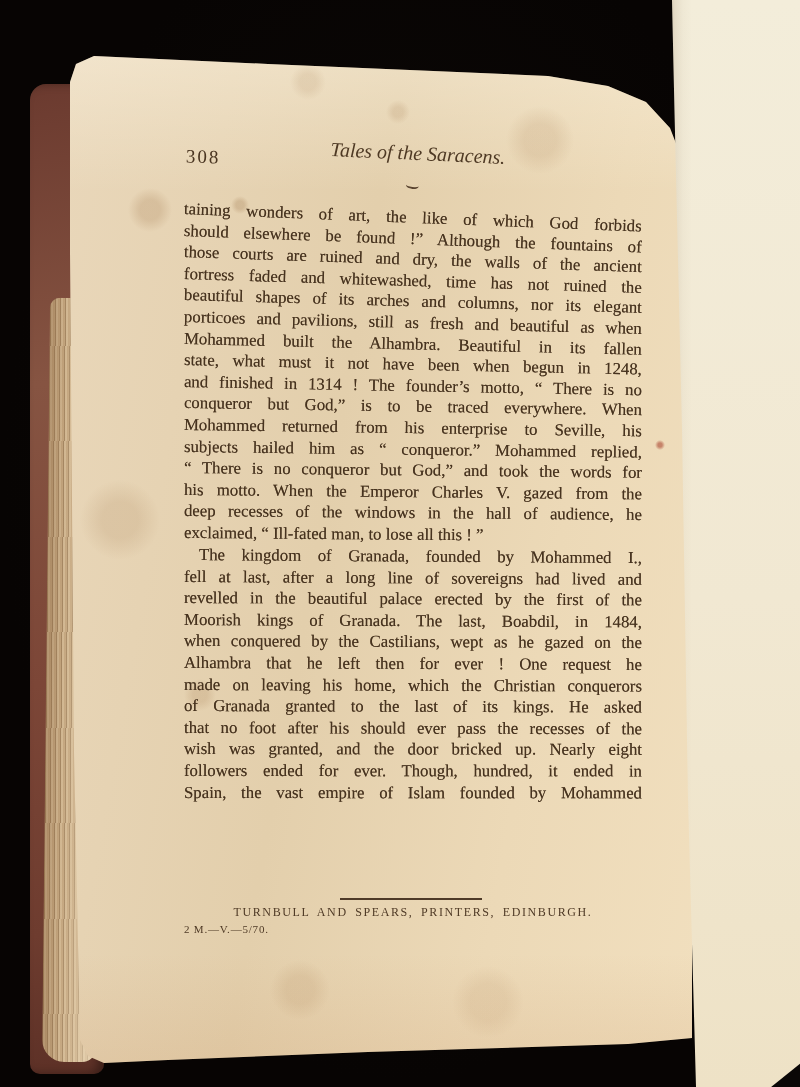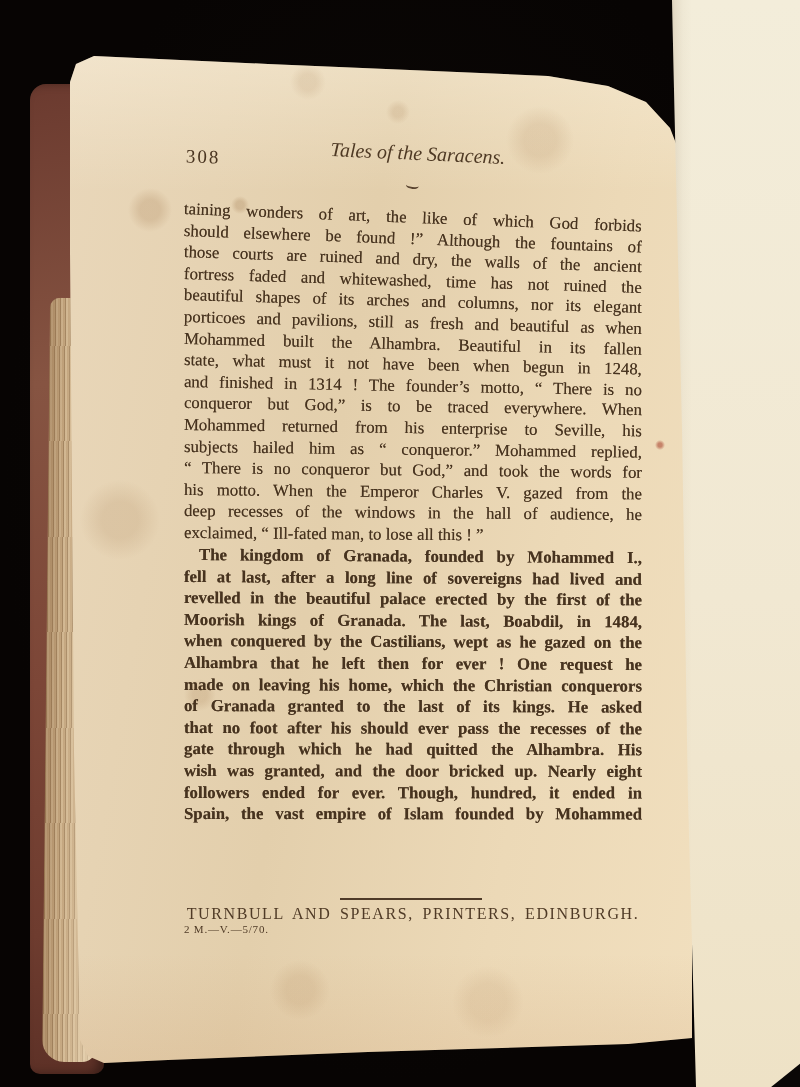--- a/index.html
+++ b/index.html
@@ -45,30 +45,30 @@
      radial-gradient(circle at 240px 30px,  rgba(150,105,60,.12) 0 8px, rgba(0,0,0,0) 18px);}
 
   .pagenum{position:absolute;left:118px;top:94px;font-size:19px;color:#4a3521;
      letter-spacing:2px;transform:rotate(1.5deg);}
   .runtitle{position:absolute;left:250px;top:90px;width:200px;text-align:center;
      font-style:italic;font-size:20px;color:#4e3924;transform:rotate(2.6deg);}
   .flourish{position:absolute;left:338px;top:130px;width:13px;height:5px;
      border-bottom:2px solid #5a4430;border-radius:0 0 60% 60%;transform:rotate(6deg);}
 
   .textblock{position:absolute;left:116px;width:458px;}
-  .tb1{top:146px;} .tb2{top:492px;font-weight:bold;}
+  .tb1{top:146px;} .tb2{top:492px;}
   .line{height:21.6px;line-height:21.6px;font-size:16.8px;color:#47331f;
      text-align:justify;text-align-last:justify;transform-origin:0 50%;
      text-shadow:0 0 .6px rgba(74,53,33,.75);}
   .line.last{text-align-last:left;}
   .line.indent{text-indent:15px;}
 
   .rule{position:absolute;left:272px;top:846px;width:142px;height:2px;background:#4e3a28;}
   .imprint{position:absolute;left:116px;top:853px;width:458px;text-align:center;
-     font-size:16px;letter-spacing:1.6px;word-spacing:3px;color:#4f3a26;}
+     font-size:12px;letter-spacing:1.6px;word-spacing:3px;color:#4f3a26;}
   .sigmark{position:absolute;left:116px;top:871px;font-size:11px;letter-spacing:.8px;color:#4f3a26;}
 
   
   .facing{position:absolute;left:666px;top:0;width:134px;height:1087px;
      background:
        linear-gradient(to right, rgba(110,80,45,.30) 0, rgba(110,80,45,.10) 9px, rgba(110,80,45,.03) 17px, rgba(0,0,0,0) 26px),
        linear-gradient(to bottom, #f3edda 0%, #f1e8d2 55%, #eee2c6 100%);
      clip-path:polygon(6px 0, 134px 0, 134px 1087px, 30px 1087px, 22px 800px, 16px 430px, 8px 90px);}
   .corner-black{position:absolute;left:766px;top:1056px;width:34px;height:31px;
      background:#0a0706;clip-path:polygon(100% 25%, 100% 100%, 15% 100%);}
@@ -110,21 +110,20 @@
     <div class="textblock tb2">
       <div class="line indent" style="transform:rotate(0.4deg)">The kingdom of Granada, founded by Mohammed I.,</div>
       <div class="line" style="transform:rotate(0.35deg)">fell at last, after a long line of sovereigns had lived and</div>
       <div class="line" style="transform:rotate(0.3deg)">revelled in the beautiful palace erected by the first of the</div>
       <div class="line" style="transform:rotate(0.3deg)">Moorish kings of Granada.  The last, Boabdil, in 1484,</div>
       <div class="line" style="transform:rotate(0.25deg)">when conquered by the Castilians, wept as he gazed on the</div>
       <div class="line" style="transform:rotate(0.25deg)">Alhambra that he left then for ever !  One request he</div>
       <div class="line" style="transform:rotate(0.2deg)">made on leaving his home, which the Christian conquerors</div>
       <div class="line" style="transform:rotate(0.2deg)">of Granada granted to the last of its kings.  He asked</div>
       <div class="line" style="transform:rotate(0.15deg)">that no foot after his should ever pass the recesses of the</div>
-      <div class="line" style="transform:rotate(0.15deg)">gate through which he had quitted the Alhambra.  His</div>
       <div class="line" style="transform:rotate(0.1deg)">wish was granted, and the door bricked up.  Nearly eight</div>
       <div class="line" style="transform:rotate(0.05deg)">followers ended for ever.  Though, hundred, it ended in</div>
       <div class="line" style="transform:rotate(0.05deg)">Spain, the vast empire of Islam founded by Mohammed</div>
     </div>
 
     <div class="rule"></div>
     <div class="imprint">TURNBULL AND SPEARS, PRINTERS, EDINBURGH.</div>
     <div class="sigmark">2 M.—V.—5/70.</div>
   </div>
 

